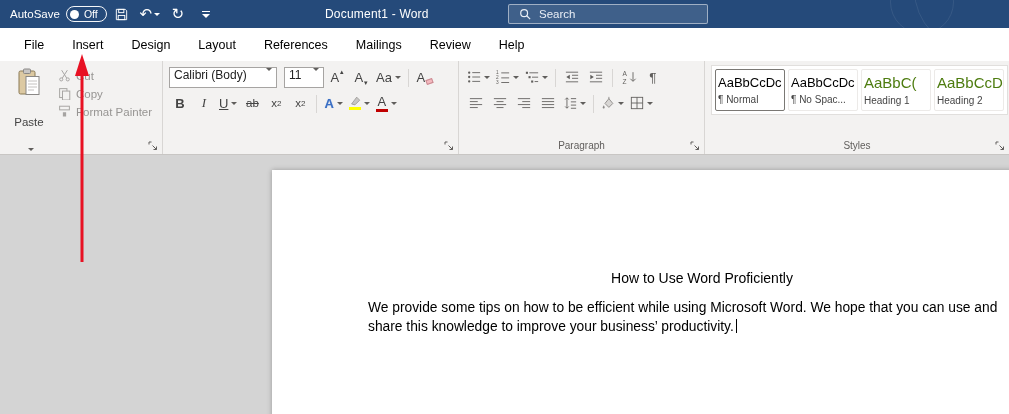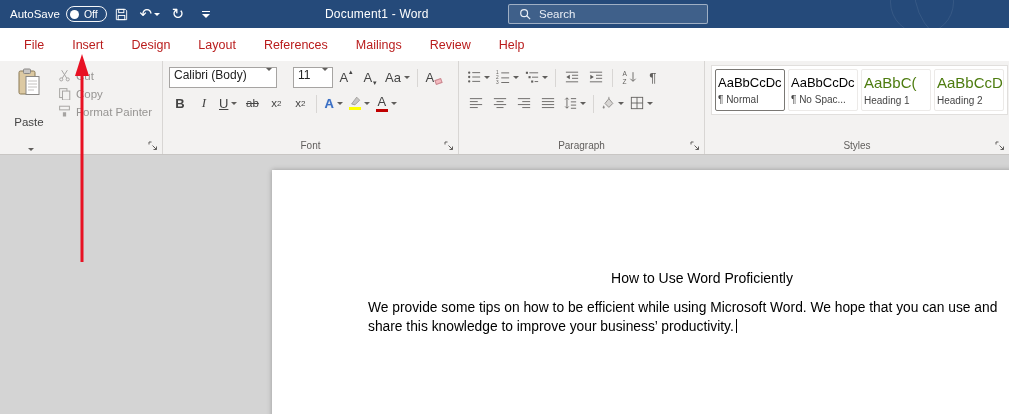--- a/index.html
+++ b/index.html
@@ -20,21 +20,21 @@
   .qat-more{display:flex;flex-direction:column;align-items:center;gap:2px}
   .qat-more .bar{width:8px;height:1px;background:#fff}
   .qat-more .tri{width:0;height:0;border-left:4px solid transparent;border-right:4px solid transparent;border-top:4px solid #fff}
   .win-title{position:absolute;left:325px;top:0;height:28px;display:flex;align-items:center;font-size:12px;letter-spacing:.2px}
   .search{position:absolute;left:508px;top:4px;width:200px;height:20px;background:rgba(255,255,255,.12);
           border:1px solid rgba(255,255,255,.5);border-radius:2px;display:flex;align-items:center;gap:8px;
           padding:0 10px;font-size:11.5px;color:#e9eef6;cursor:text}
 
   
   .tabs{height:33px;background:#fff;display:flex;align-items:stretch;padding-left:10px}
-  .tab{display:flex;align-items:center;padding:0 14px;font-size:12.5px;color:#b91c1c;cursor:pointer;position:relative;white-space:nowrap}
+  .tab{display:flex;align-items:center;padding:0 14px;font-size:12.5px;color:#000000;cursor:pointer;position:relative;white-space:nowrap}
   .tab.active{color:#2b579a;font-weight:700}
   .tab.active::after{content:"";position:absolute;left:11px;right:11px;bottom:0;height:3px;background:#2b579a}
 
   
   .ribbon{height:94px;background:#f3f2f1;display:flex;border-bottom:1px solid #c8c6c4}
   .group{position:relative;display:flex;flex-direction:column;height:100%}
   .group+.group{border-left:1px solid #d8d6d4}
   .g-content{flex:1;display:flex;align-items:flex-start}
   .g-label{height:17px;display:flex;align-items:center;justify-content:center;font-size:10px;color:#605e5c}
   .launcher{position:absolute;right:3px;bottom:2px;width:13px;height:13px;display:flex;align-items:center;justify-content:center;cursor:pointer}
@@ -52,21 +52,21 @@
   .clipcol{display:flex;flex-direction:column;gap:5px;padding:8px 0 0 4px}
   .srow{display:flex;align-items:center;gap:5px;font-size:11.5px;color:#979593;cursor:pointer;white-space:nowrap}
 
   
   .g-font{width:296px}
   .rows{display:flex;flex-direction:column;gap:4px;padding:5px 6px 0;width:100%}
   .frow{display:flex;align-items:center;gap:2px}
   .combo{height:21px;background:#fff;border:1px solid #a6a4a2;display:flex;align-items:flex-start;justify-content:space-between;
          padding:0 4px;font-size:12px;color:#222;cursor:pointer}
   .combo.fname{width:108px}
-  .combo.fsize{width:40px;margin-left:14px}
+  .combo.fsize{width:40px;margin-left:5px}
   .lg-letter{font-size:13px;font-weight:400}
   .caret-up,.caret-dn{font-size:7px;margin-left:1px;line-height:1;align-self:flex-start;margin-top:2px}
   .caret-dn{align-self:flex-end;margin-bottom:2px}
   .bld{font-weight:700}
   .itl{font-style:italic;font-family:"Liberation Serif",serif}
   .und{text-decoration:underline}
   .stk{text-decoration:line-through;font-size:11.5px}
   .script{font-size:11.5px}
   .script sub,.script sup{font-size:8px}
   .fx{color:#3b6fc4;font-weight:700;text-shadow:0 0 1px #9db9e4}
@@ -285,23 +285,20 @@
             <span class="rbtn">
               <span class="fcolor">
                 <span>A</span>
                 <span class="bar red"></span>
               </span>
               <span class="dd"></span>
             </span>
           </div>
         </div>
       </div>
-      <div class="g-label">
-          <span>Font</span>
-        </div>
       <span class="launcher">
         <svg class="ic" width="10" height="10" viewBox="0 0 10 10" fill="none" stroke="#605e5c">
           <path d="M1 3.5V1h2.5M4.5 4.5l4 4M8.5 5.5v3h-3"></path>
         </svg>
       </span>
     </div>
 
     <div class="group g-paragraph">
       <div class="g-content">
         <div class="rows">

